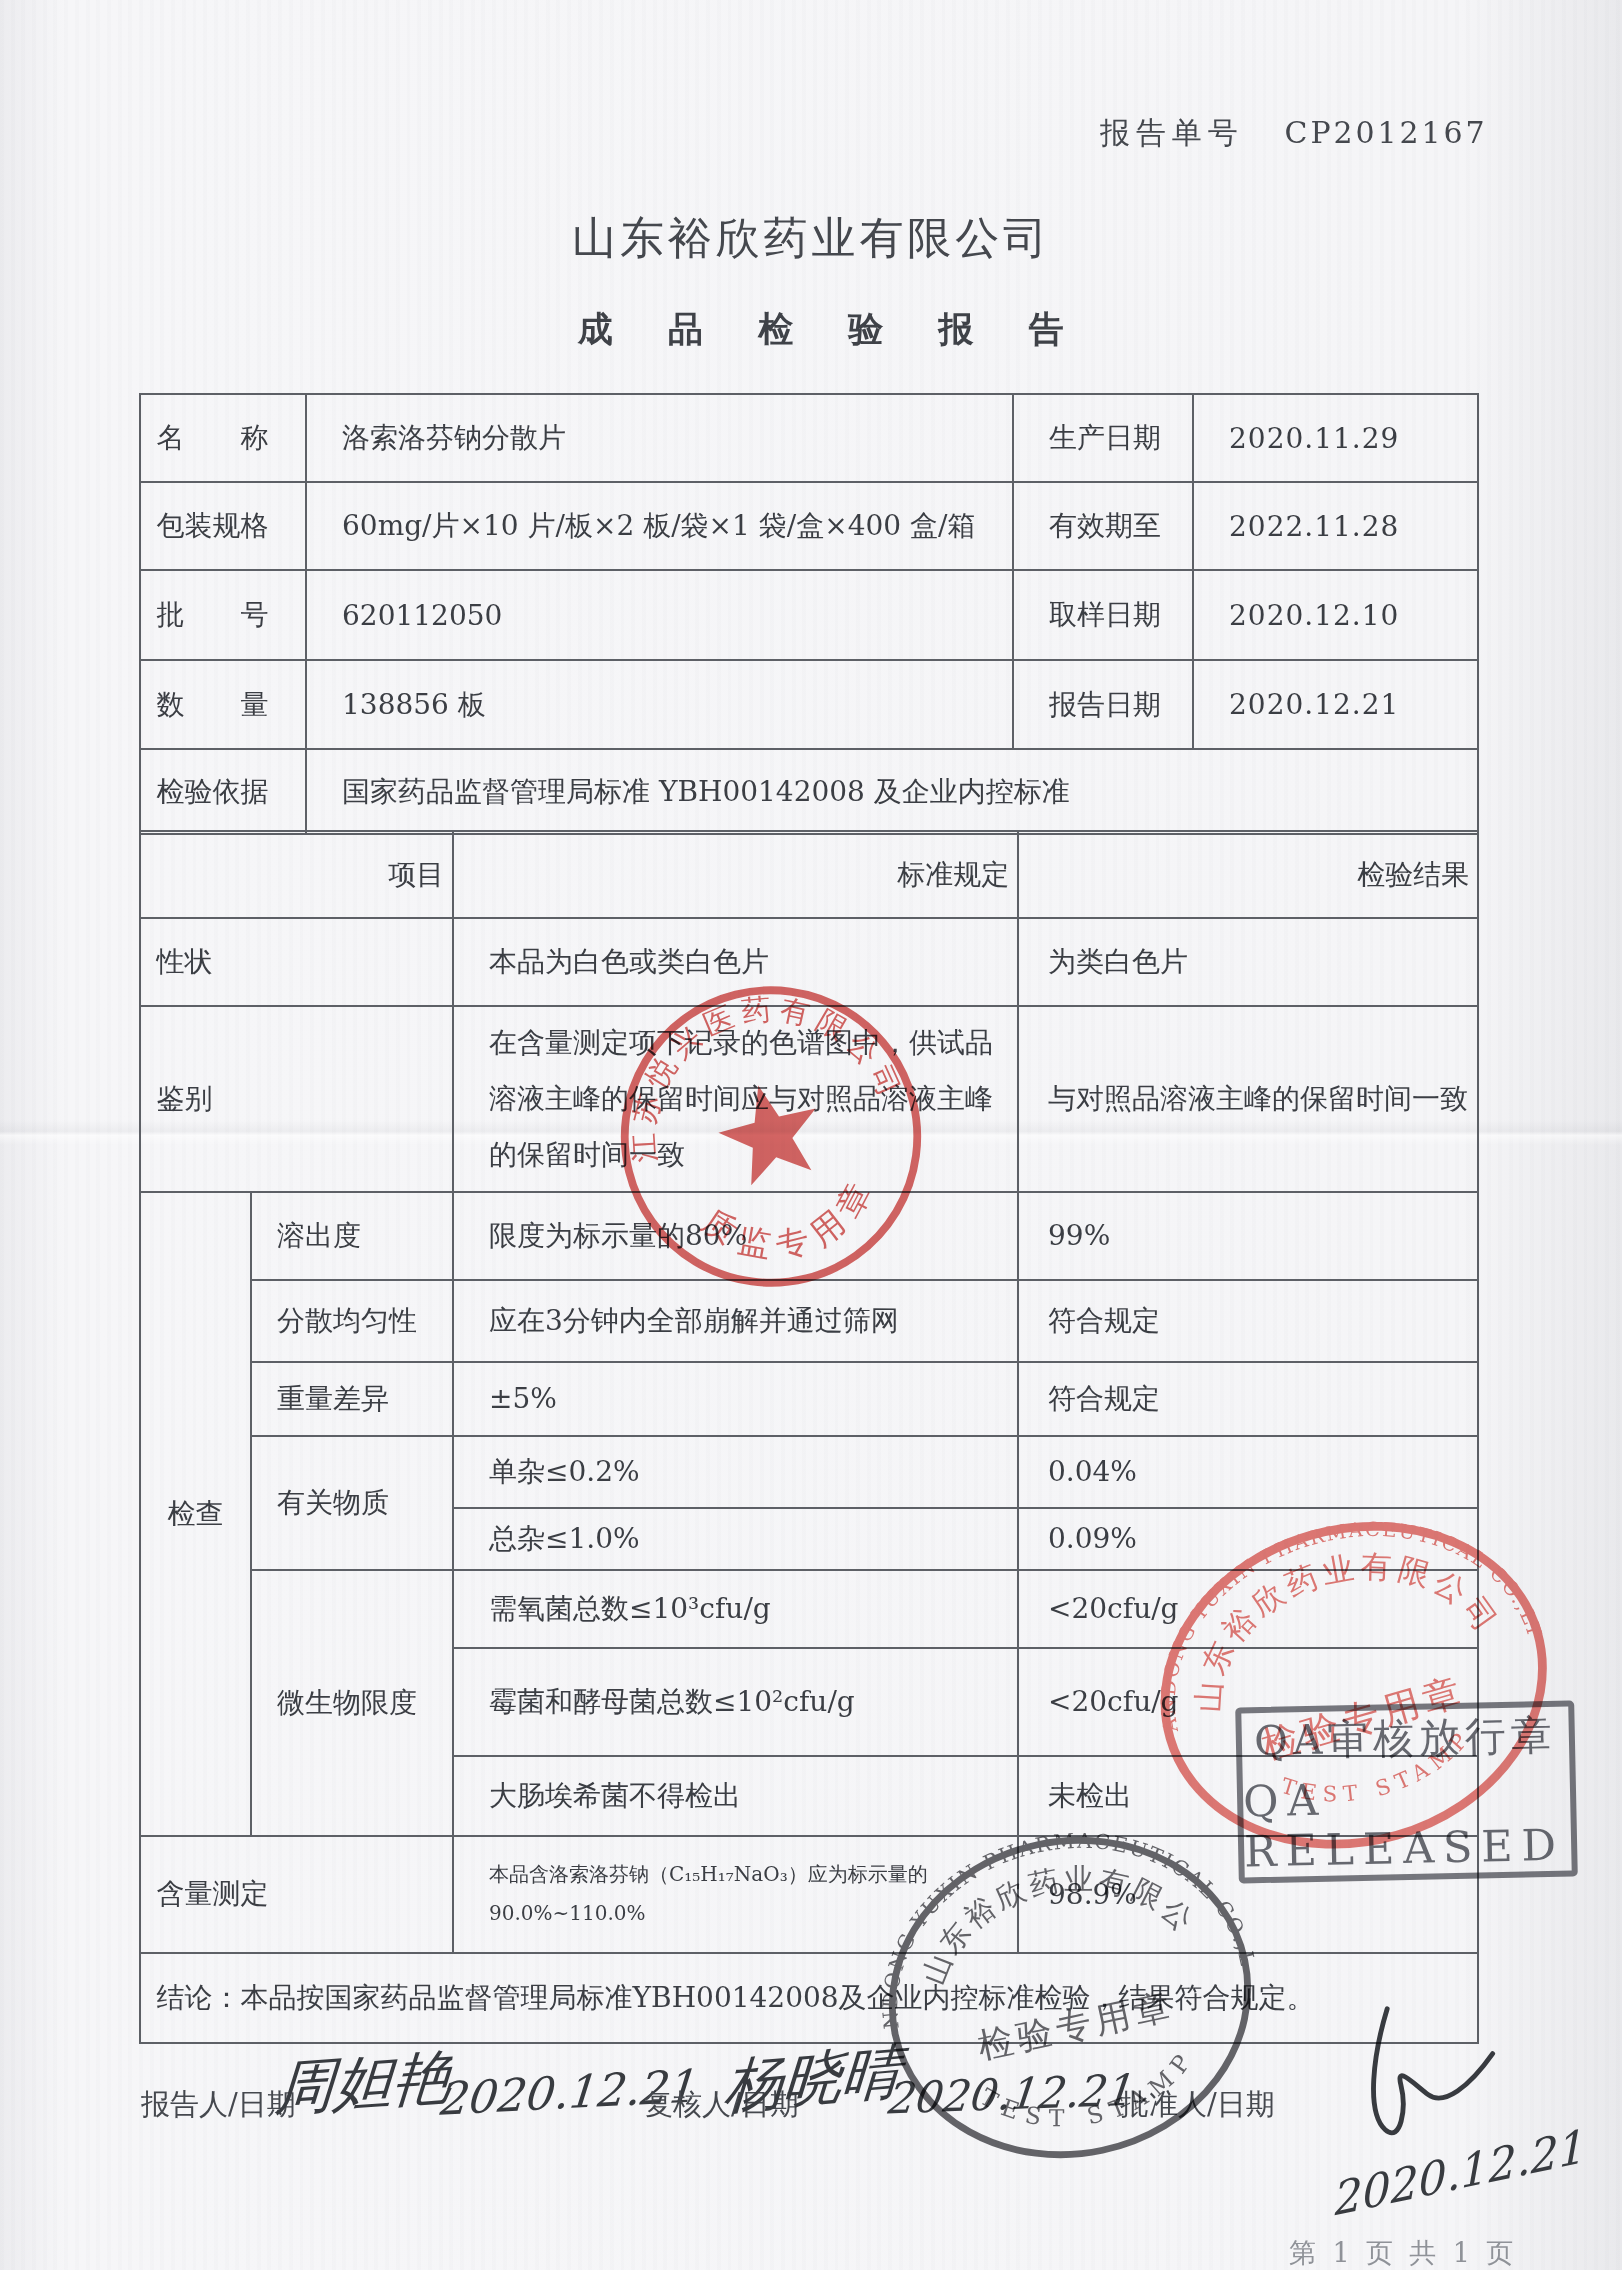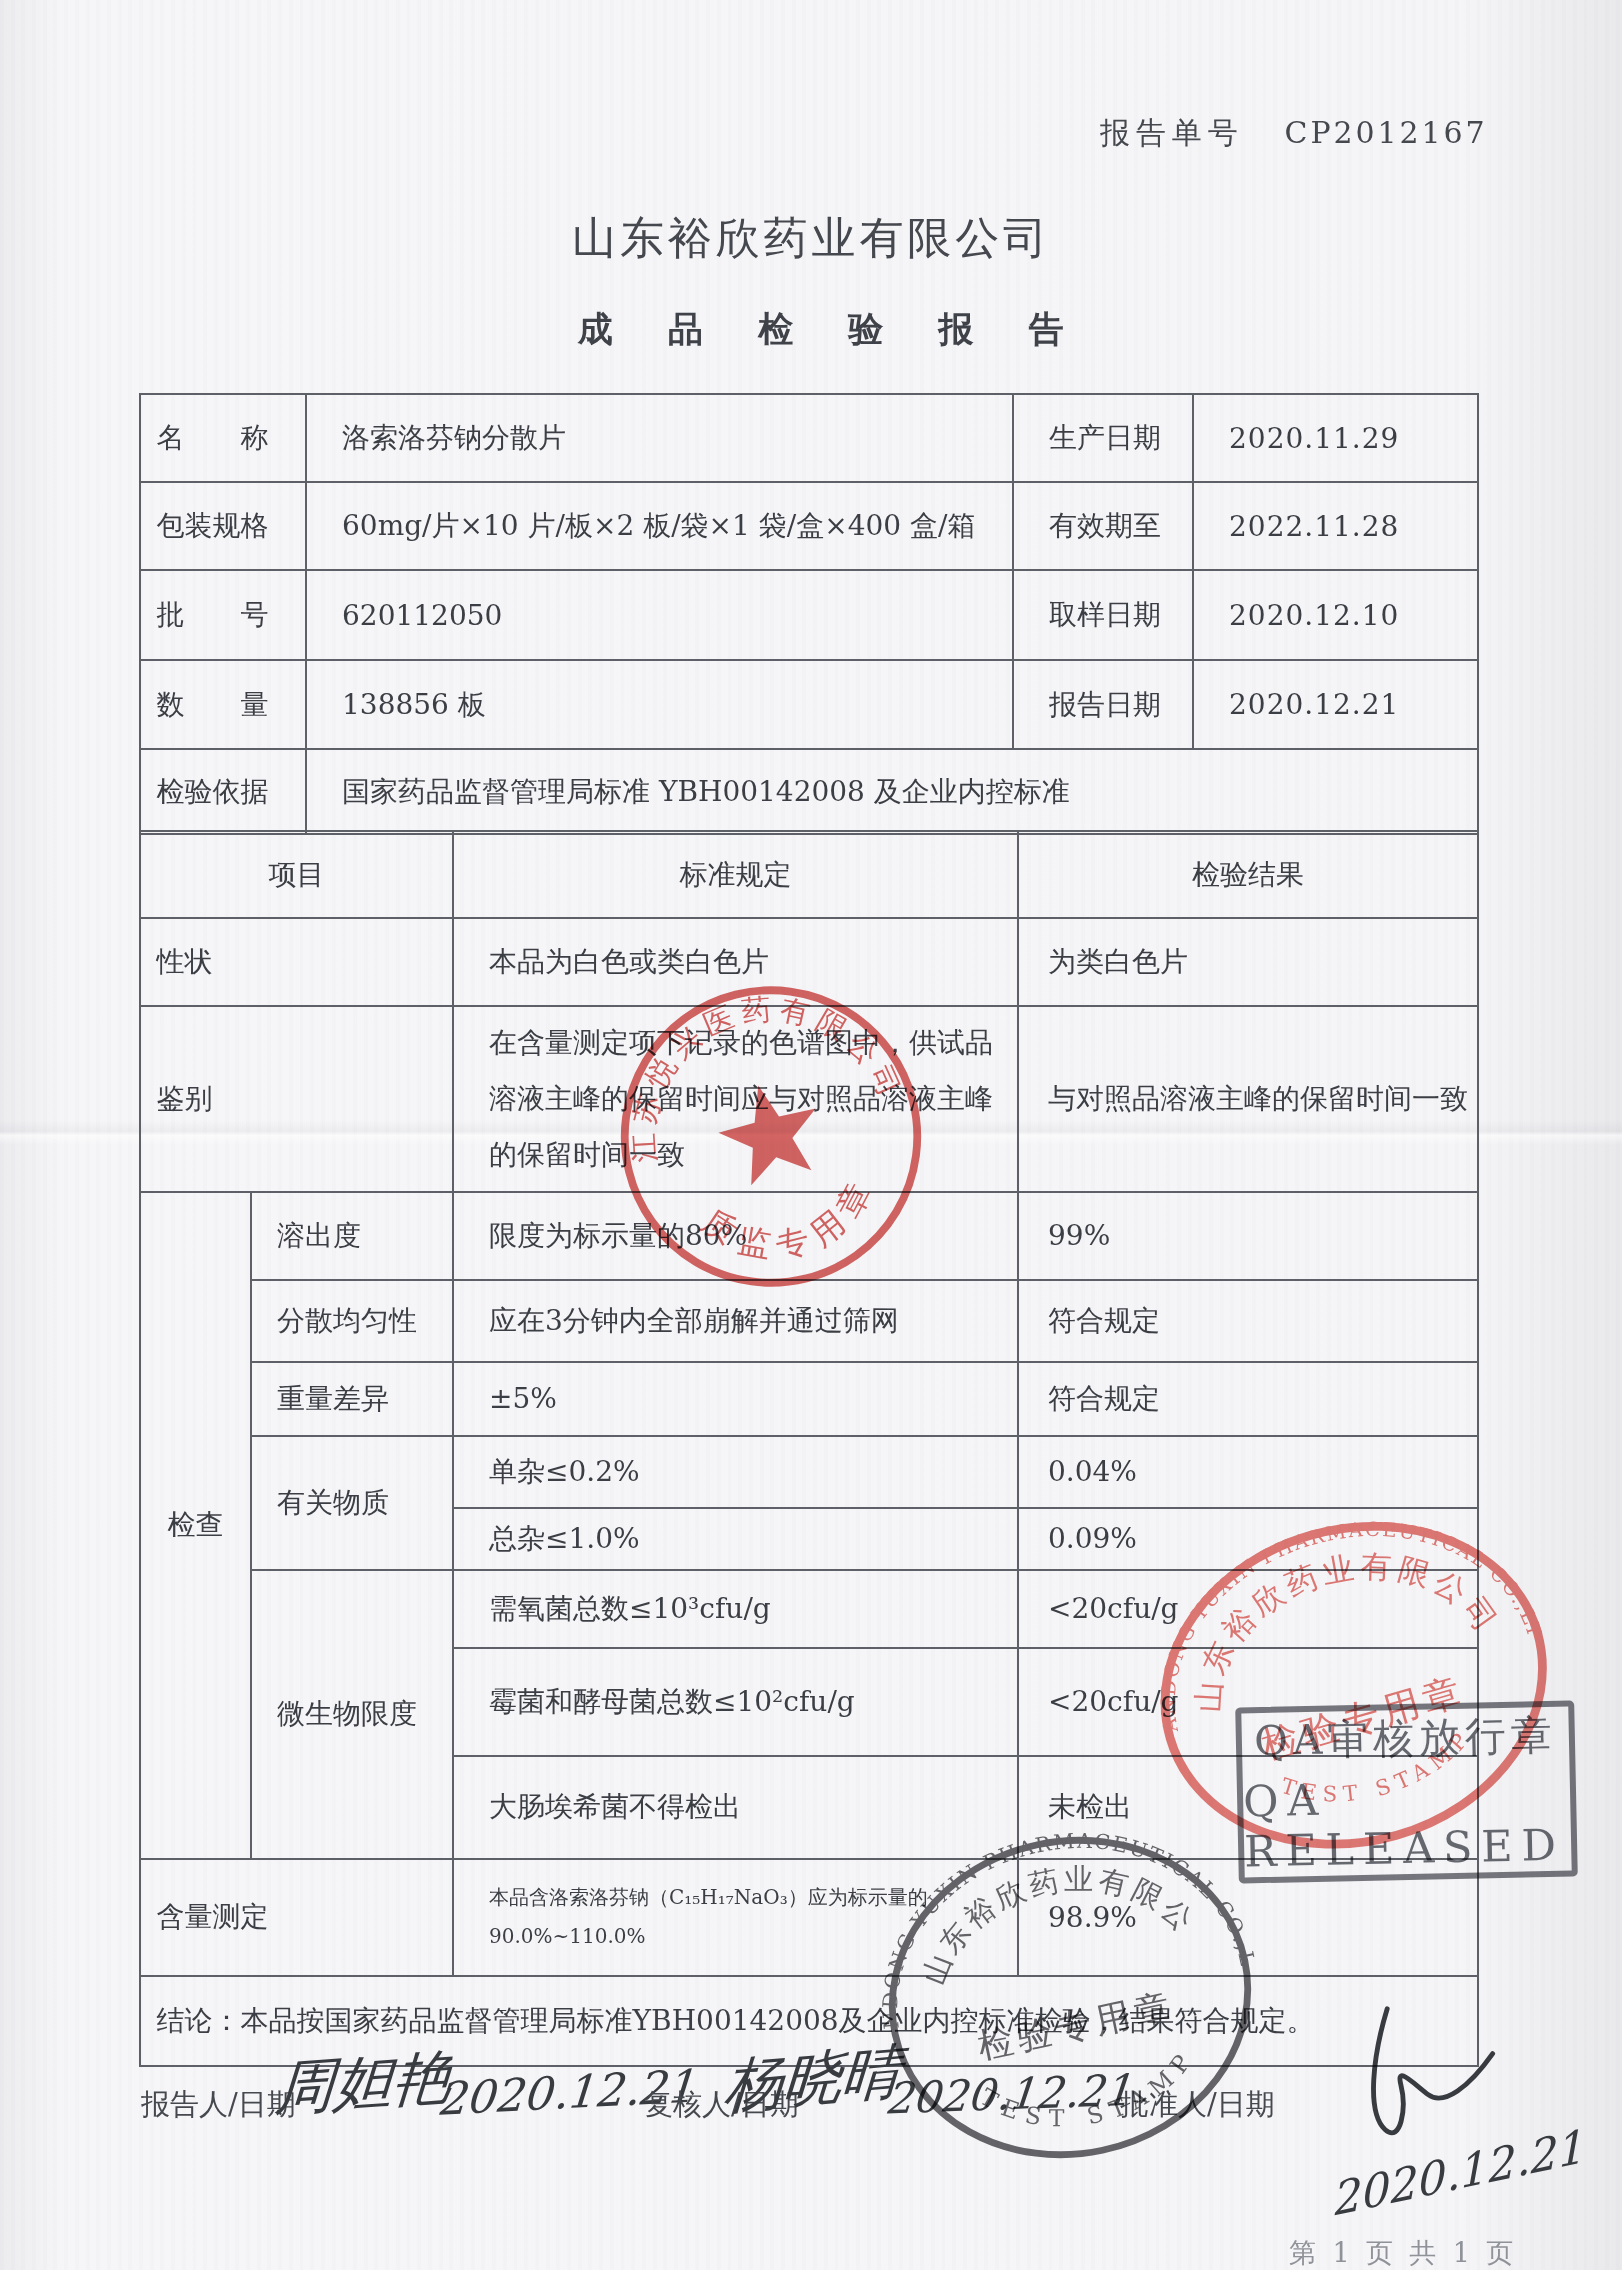--- a/index.html
+++ b/index.html
@@ -25,21 +25,21 @@
   table.tbl{position:absolute;border-collapse:collapse;table-layout:fixed;
     font-size:28px;color:#3b3e44;}
   table.tbl td{border:2px solid #5d6066;vertical-align:middle;
     padding:3.9px 7.8px 3.9px 29px;overflow:hidden;}
   table.info-tbl{left:139px;top:393px;width:1338px;}
   table.items-tbl{left:139px;top:830px;width:1338px;}
   .info-tbl td.lbl{padding-left:15.6px;}
   .info-tbl td.val{padding-left:35px;}
   .info-tbl td.lbl2{padding-left:35px;}
   .info-tbl td.val2{padding-left:35px;letter-spacing:1px;}
-  .items-tbl td.hd{text-align:center;padding-left:7.8px;}
+  .items-tbl td.hd{text-align:right;padding-left:7.8px;}
   .items-tbl td.grp{text-align:center;padding-left:5.9px;padding-right:5.9px;}
   .items-tbl td.sub{padding-left:25px;}
   .items-tbl td.merged{padding-left:15.6px;}
   .items-tbl td.std{padding-left:35px;}
   .items-tbl td.res{padding-left:29px;white-space:nowrap;}
   .items-tbl td.std.multiline{line-height:2.0;padding-top:7.8px;padding-bottom:7.8px;}
   .items-tbl td.std.twoline{line-height:1.95;padding-top:5.9px;padding-bottom:5.9px;font-size:20px;}
   .items-tbl td.concl{padding-left:15.6px;}
   .sig-label{position:absolute;font-size:29px;color:#45484e;}
   .hand{position:absolute;font-style:italic;color:#383b40;}
@@ -155,21 +155,21 @@
     </tr>
     <tr style="height:78px">
       <td class="sub" rowspan="3">微生物限度</td>
       <td class="std">需氧菌总数≤10³cfu/g</td>
       <td class="res">&lt;20cfu/g</td>
     </tr>
     <tr style="height:108px">
       <td class="std">霉菌和酵母菌总数≤10²cfu/g</td>
       <td class="res">&lt;20cfu/g</td>
     </tr>
-    <tr style="height:103px">
+    <tr style="height:80px">
       <td class="std">大肠埃希菌不得检出</td>
       <td class="res">未检出</td>
     </tr>
     <tr style="height:117px">
       <td class="merged" colspan="2">含量测定</td>
       <td class="std twoline">本品含洛索洛芬钠（C₁₅H₁₇NaO₃）应为标示量的90.0%~110.0%</td>
       <td class="res">98.9%</td>
     </tr>
     <tr style="height:90px">
       <td class="concl" colspan="4">结论：本品按国家药品监督管理局标准YBH00142008及企业内控标准检验，结果符合规定。</td>

